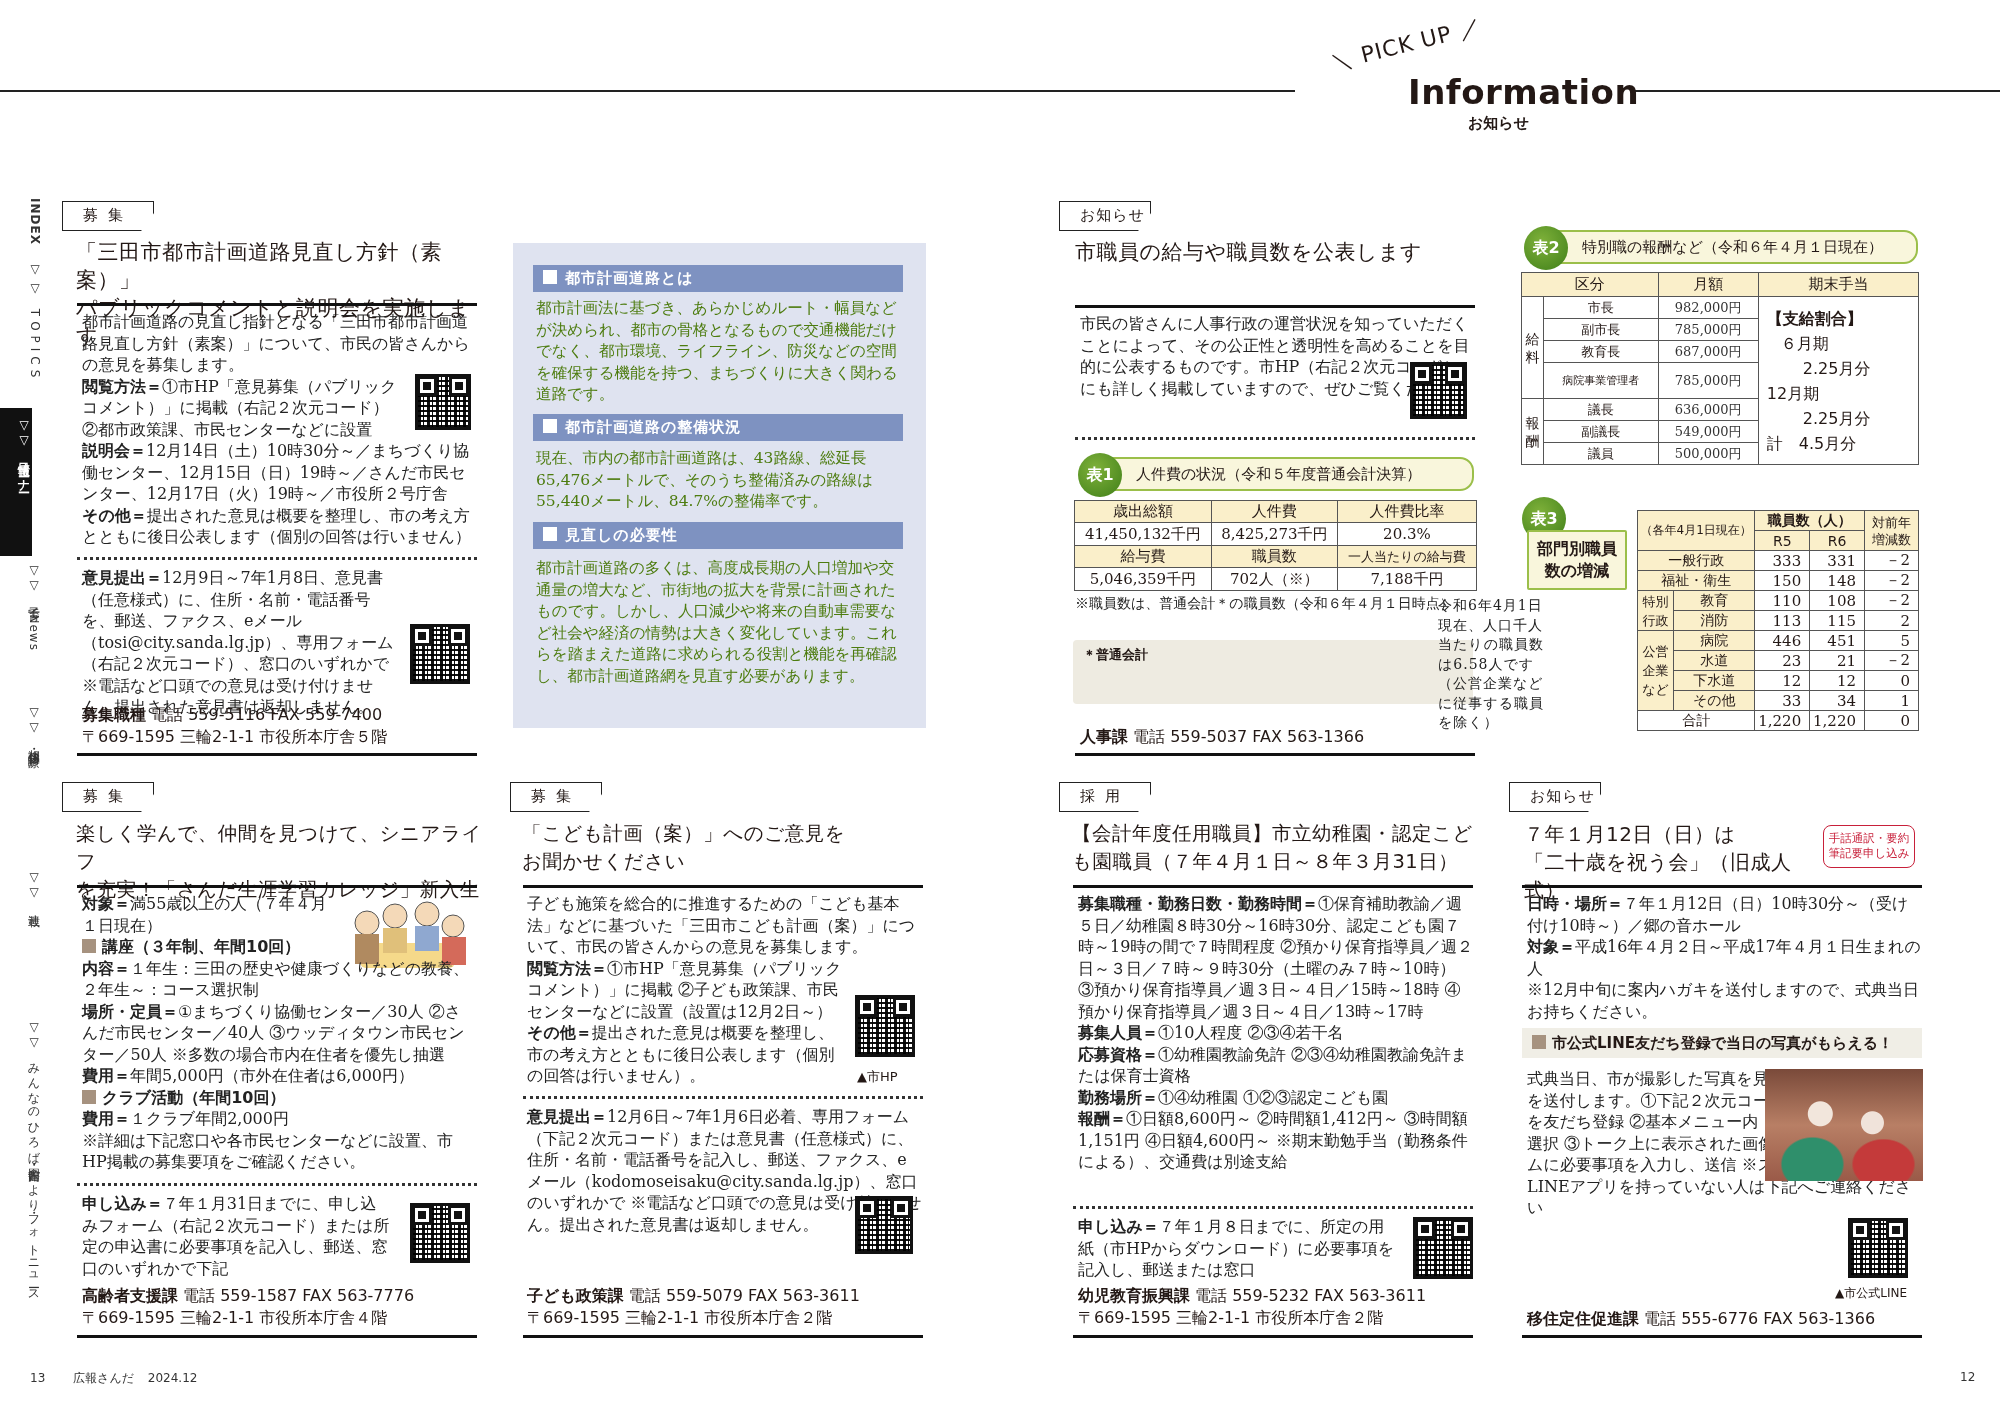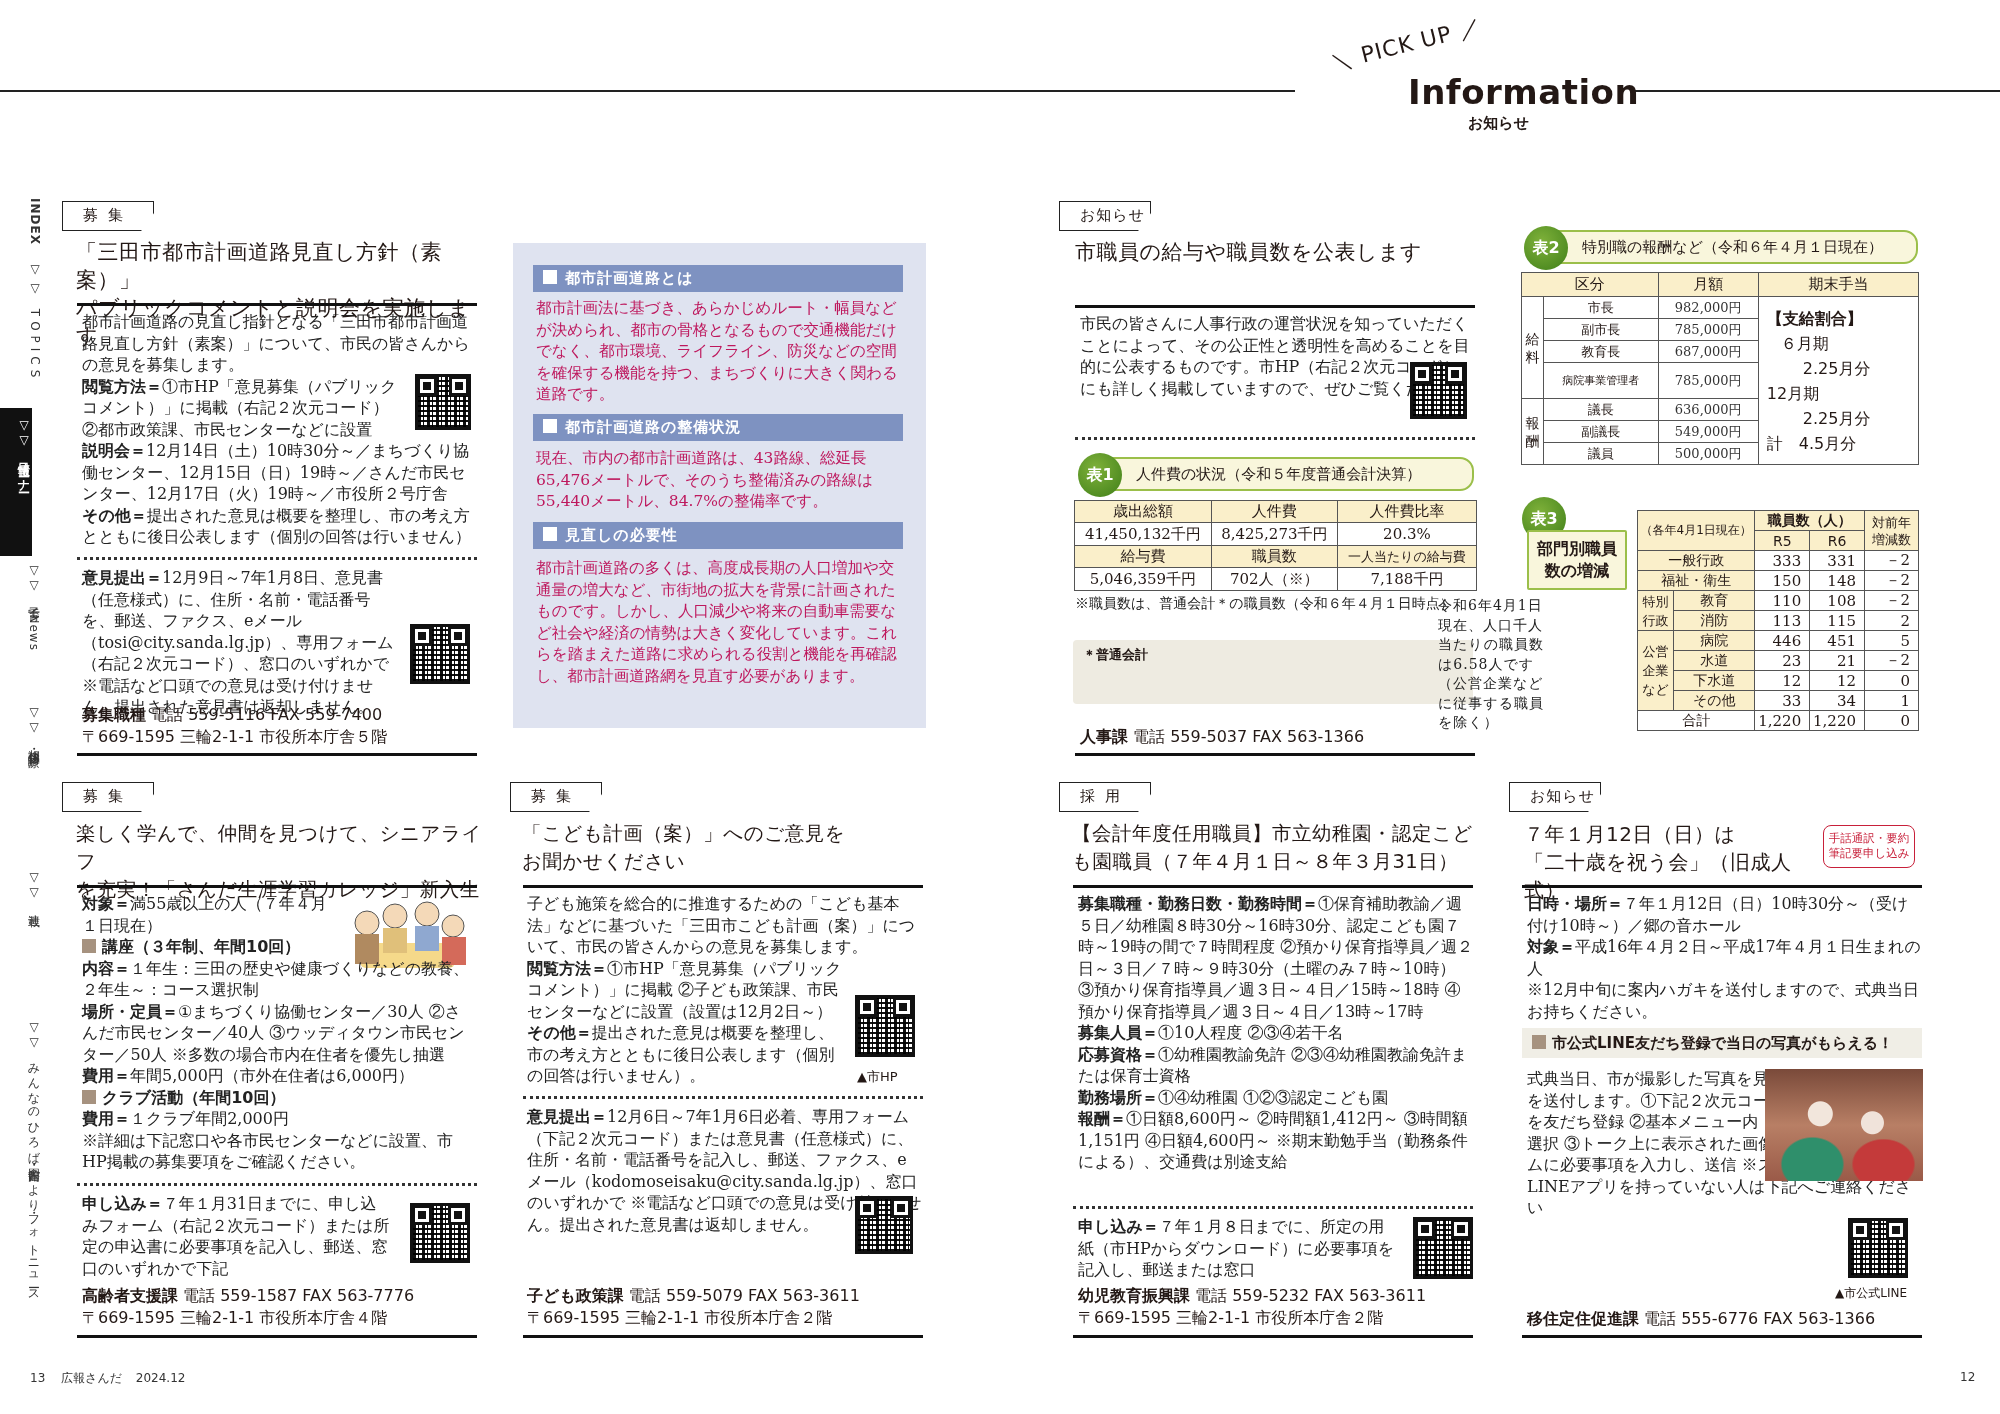--- a/index.html
+++ b/index.html
@@ -25,21 +25,21 @@
 .qr{position:absolute;background:
  repeating-linear-gradient(90deg,#111 0 3px,#fff 3px 5px,#111 5px 6px,#fff 6px 9px),
  repeating-linear-gradient(0deg,#111 0 2px,#fff 2px 5px);background-blend-mode:multiply;border:3px solid #111}
 .qr:before,.qr:after{content:"";position:absolute;width:14px;height:14px;border:3px solid #111;background:#fff;box-shadow:inset 0 0 0 3px #fff,inset 0 0 0 7px #111}
 .qr:before{left:-1px;top:-1px}
 .qr:after{right:-1px;top:-1px}
 
 .bluebox{position:absolute;left:513px;top:243px;width:413px;height:485px;background:#dfe3f0}
 .bluehead{position:absolute;left:20px;width:370px;height:27px;background:#7e92c1;color:#fff;font-weight:bold;font-size:15px;padding:4px 0 0 10px;letter-spacing:1px}
 .bluehead .sq{display:inline-block;width:14px;height:14px;background:#fff;margin-right:8px;vertical-align:-1px}
-.bluetext{position:absolute;left:23px;width:370px;font-size:15.5px;line-height:21.5px;font-family:"DejaVu Serif","Liberation Serif",serif;color:#be185d}
+.bluetext{position:absolute;left:23px;width:370px;font-size:15.5px;line-height:21.5px;font-family:"DejaVu Serif","Liberation Serif",serif;color:#4d7c0f}
 
 .gbadge{position:absolute;height:34px;border:2px solid #9bbf4a;border-radius:14px;background:#f9f6dc;font-size:15px;padding:6px 0 0 52px}
 .gcirc{position:absolute;left:-6px;top:-6px;width:44px;height:44px;border-radius:50%;background:radial-gradient(circle at 40% 35%,#7fb13a,#3f7f19);color:#fff;font-weight:bold;font-size:16px;text-align:center;line-height:44px}
 table{border-collapse:collapse;position:absolute;font-size:15px}
 td,th{border:1px solid #555;text-align:center;font-weight:normal;padding:0 2px}
 .t1 th{background:#faefca;height:22px}
 .t1 td{height:23px;font-family:"DejaVu Serif","Liberation Serif",serif}
 .t2 th{background:#faefca;height:24px;font-size:15px}
 .t2 td{height:22px;font-size:13px}
 .t2 td.m{font-family:"DejaVu Serif","Liberation Serif",serif;color:#333}
@@ -384,16 +384,16 @@
 <div class="photo"></div>
 <div class="qr" style="left:1848px;top:1218px;width:60px;height:60px"></div>
 <div style="position:absolute;left:1835px;top:1285px;font-size:12px">▲市公式LINE</div>
 <div class="contact" style="left:1527px;top:1308px">
   <b>移住定住促進課</b> <span>電話 555-6776 FAX 563-1366</span>
 </div>
 <div class="hr" style="left:1522px;top:1335px;width:400px"></div>
 
 <div class="footer" style="left:30px">
   <span>13</span>
-  <span style="margin-left:12px">広報さんだ</span>
+  <span style="margin-left:24px">広報さんだ</span>
   <span style="margin-left:10px">2024.12</span>
 </div>
 <div class="footer" style="left:1960px">12</div>
 
 </body></html>

